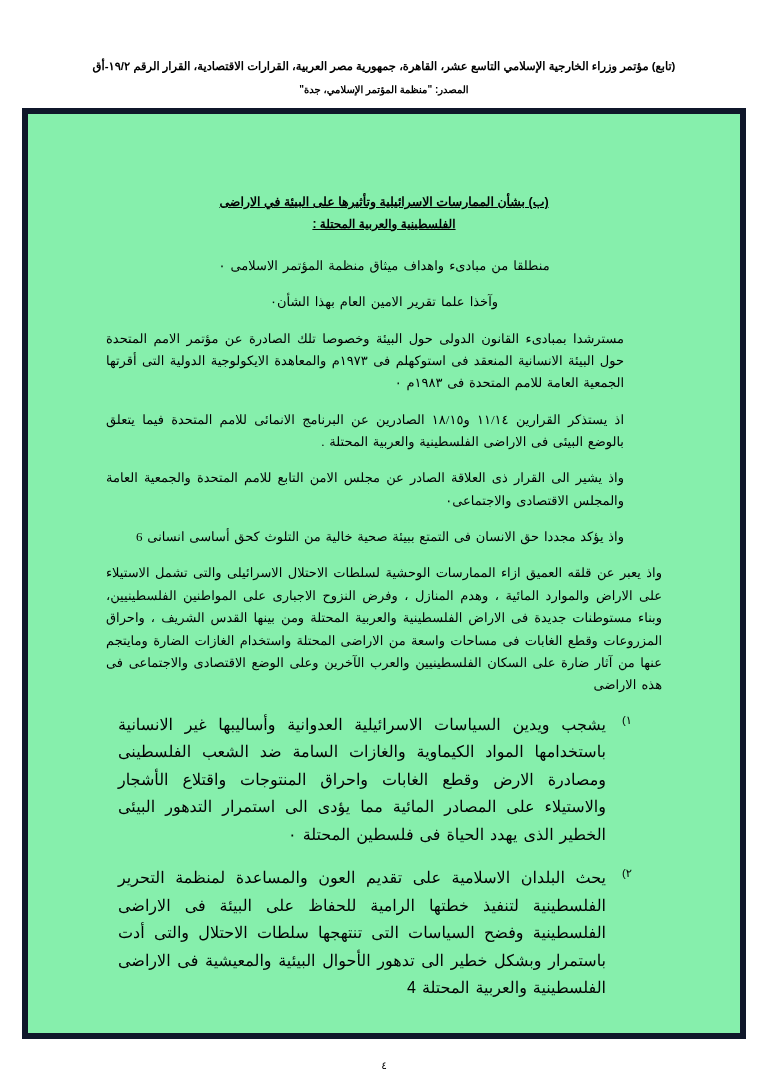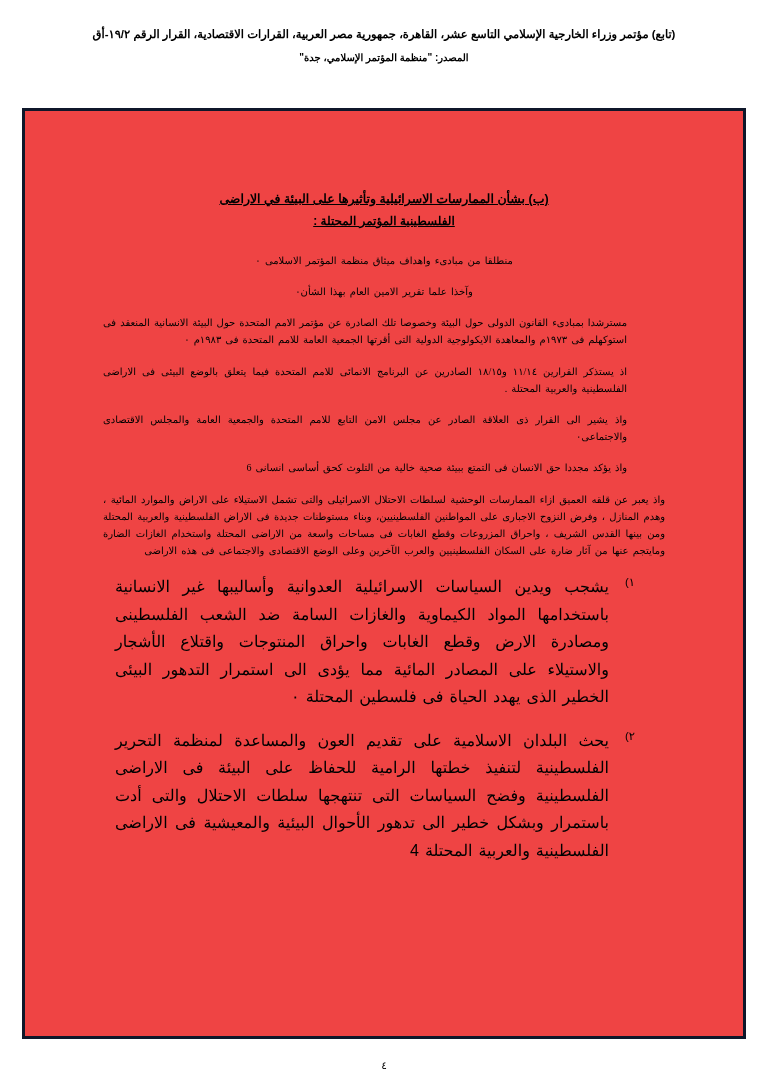--- a/index.html
+++ b/index.html
@@ -17,44 +17,44 @@
   }
   .page {
     position: relative;
     width: 768px;
     height: 1085px;
     box-sizing: border-box;
     padding: 0;
   }
   .doc-header {
     text-align: center;
-    padding: 26px 60px 0 60px;
+    padding: 58px 60px 0 60px;
   }
   .doc-header .line1 {
     font-size: 11.5px;
     font-weight: bold;
     line-height: 1.5;
     letter-spacing: 0px;
     color: #000;
   }
   .doc-header .line2 {
     font-size: 10px;
     font-weight: bold;
     margin-top: 9px;
     color: #000;
   }
   .green-frame {
     position: absolute;
     top: 108px;
     right: 22px;
     left: 22px;
     bottom: 46px;
-    border: 3px solid #0f172a;
+    border: 6px solid #0f172a;
     box-sizing: border-box;
-    background: #ef4444;
+    background: #86efac;
     padding-left: 32px;
   }
   .frame-inner {
     position: absolute;
     top: 0; right: 0; left: 0; bottom: 0;
     padding: 78px 78px 20px 78px;
     box-sizing: border-box;
   }
   .title-block {
     text-align: center;
@@ -66,21 +66,21 @@
     letter-spacing: 0.6px;
     text-decoration: underline;
     line-height: 1.75;
     display: block;
     color: #000;
   }
   .title-line.sub {
     font-size: 12px;
   }
   p.para {
-    font-size: 10px;
+    font-size: 13px;
     line-height: 1.72;
     text-align: justify;
     text-align-last: right;
     margin: 14px 0 14px 0;
     letter-spacing: 0.4px;
     word-spacing: 1.5px;
     color: #000;
   }
   p.para.center-ish {
     text-align: center;
@@ -131,21 +131,21 @@
   <div class="doc-header">
     <div class="line1">(تابع) مؤتمر وزراء الخارجية الإسلامي التاسع عشر، القاهرة، جمهورية مصر العربية، القرارات الاقتصادية، القرار الرقم ١٩/٢-أق</div>
     <div class="line2">المصدر: "منظمة المؤتمر الإسلامي، جدة"</div>
   </div>
 
   <div class="green-frame">
     <div class="frame-inner">
 
       <div class="title-block">
         <span class="title-line">(ب) بشأن الممارسات الاسرائيلية وتأثيرها على البيئة في الاراضى</span>
-        <span class="title-line sub">الفلسطينية المؤتمر المحتلة :</span>
+        <span class="title-line sub">الفلسطينية والعربية المحتلة :</span>
       </div>
 
       <p class="para center-ish">منطلقا من مبادىء واهداف ميثاق منظمة المؤتمر الاسلامى ٠</p>
 
       <p class="para center-ish">وآخذا علما تقرير الامين العام بهذا الشأن٠</p>
 
       <p class="para indent-1">مسترشدا بمبادىء القانون الدولى حول البيئة وخصوصا تلك الصادرة عن مؤتمر الامم المتحدة حول البيئة الانسانية المنعقد فى استوكهلم فى ١٩٧٣م والمعاهدة الايكولوجية الدولية التى أقرتها الجمعية العامة للامم المتحدة فى ١٩٨٣م ٠</p>
 
       <p class="para indent-1">اذ يستذكر القرارين ١١/١٤ و١٨/١٥ الصادرين عن البرنامج الانمائى للامم المتحدة فيما يتعلق بالوضع البيئى فى الاراضى الفلسطينية والعربية المحتلة .</p>
 

